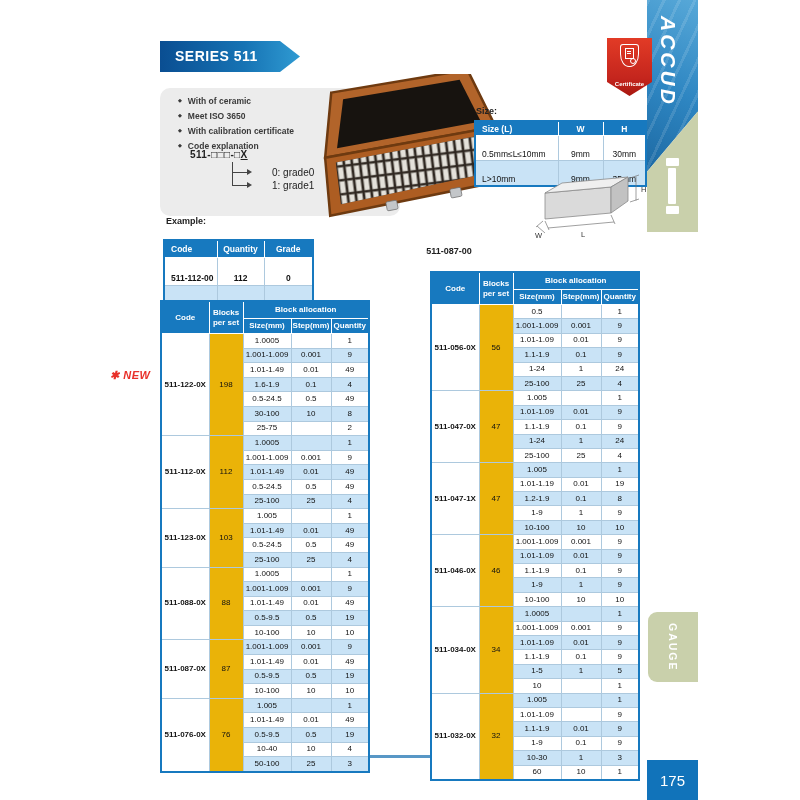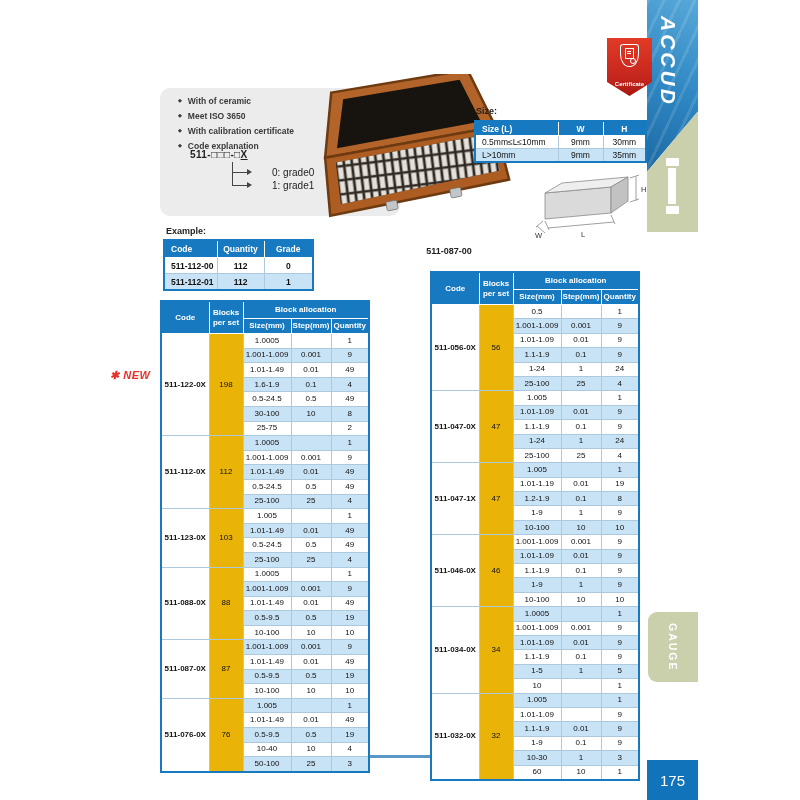--- a/index.html
+++ b/index.html
@@ -65,21 +65,21 @@
   .tree-lab{position:absolute;left:112px;font-size:10px;font-weight:normal;color:#222;}
 
   
   .photo{left:296px;top:74px;width:220px;height:172px;}
   .photo-label{left:393px;top:246px;width:112px;text-align:center;font-size:9px;font-weight:bold;color:#222;}
 
   
   .mini-label{font-size:9px;font-weight:bold;color:#222;}
   table.mini{border-collapse:collapse;table-layout:fixed;border:2px solid #1779bf;background:#fff;}
   .mini th{background:#1779bf;color:#fff;font-size:8.5px;font-weight:bold;border:1px solid #fff;padding:0;}
-  .mini td{font-size:8.5px;border:1px solid #adc9de;padding:0 0 0 0;text-align:center;color:#111;white-space:nowrap;}
+  .mini td{font-size:8.5px;border:1px solid #adc9de;padding:12px 0 0 0;text-align:center;color:#111;white-space:nowrap;}
   .mini td.l,.mini th.l{text-align:left;padding-left:6px;}
   .mini tr.alt td{background:#c9e3f6;}
   #size-table th{height:13px;} #size-table td{height:12px;}
   #example-table th{height:16px;} #example-table td{height:15px;font-weight:bold;}
 
   
   table.spec{position:absolute;border-collapse:collapse;table-layout:fixed;
       border:2px solid #1779bf;background:#fff;}
   .spec th{background:#1779bf;color:#fff;font-size:8px;font-weight:bold;
       border:1px solid #fff;padding:0;line-height:1.2;}
@@ -97,20 +97,21 @@
 
   .new-badge{left:110px;top:369px;color:#e8312a;font-style:italic;font-weight:bold;font-size:11px;letter-spacing:.5px;}
 
   svg text{font-family:"Liberation Sans",sans-serif;}
 </style>
 </head>
 <body>
 
 <div class="page">
 
+  <div class="abs series-arrow">SERIES 511</div>
   <div class="abs cert">
     <div class="cert-shield">
       <div class="cert-doc"></div>
         <div class="cert-dot"></div>
     </div>
     <div class="cert-label">Certificate</div>
   </div>
 
   <div class="abs margin-col">
     <div class="accud-blue"></div>
@@ -206,21 +207,21 @@
         <line x1="15" y1="61" x2="81" y2="55"></line>
         <line x1="10" y1="54" x2="3" y2="60"></line>
           <line x1="4" y1="59" x2="12" y2="66"></line>
       </g>
       <text x="108" y="25" font-size="7.5" fill="#333">H</text>
       <text x="2" y="71" font-size="7.5" fill="#333">W</text>
       <text x="48" y="70" font-size="7.5" fill="#333">L</text>
     </svg>
   </div>
 
-  <div class="abs mini-label" style="left:166px;top:226px">Example:</div>
+  <div class="abs mini-label" style="left:166px;top:216px">Example:</div>
   <table class="mini abs" id="example-table" style="left:163px;top:239px;width:149px">
     <colgroup>
         <col style="width:53px">
         <col style="width:47px">
         <col style="width:49px">
       </colgroup>
     <tbody>
         <tr>
       <th class="l">Code</th>
       <th>Quantity</th>

